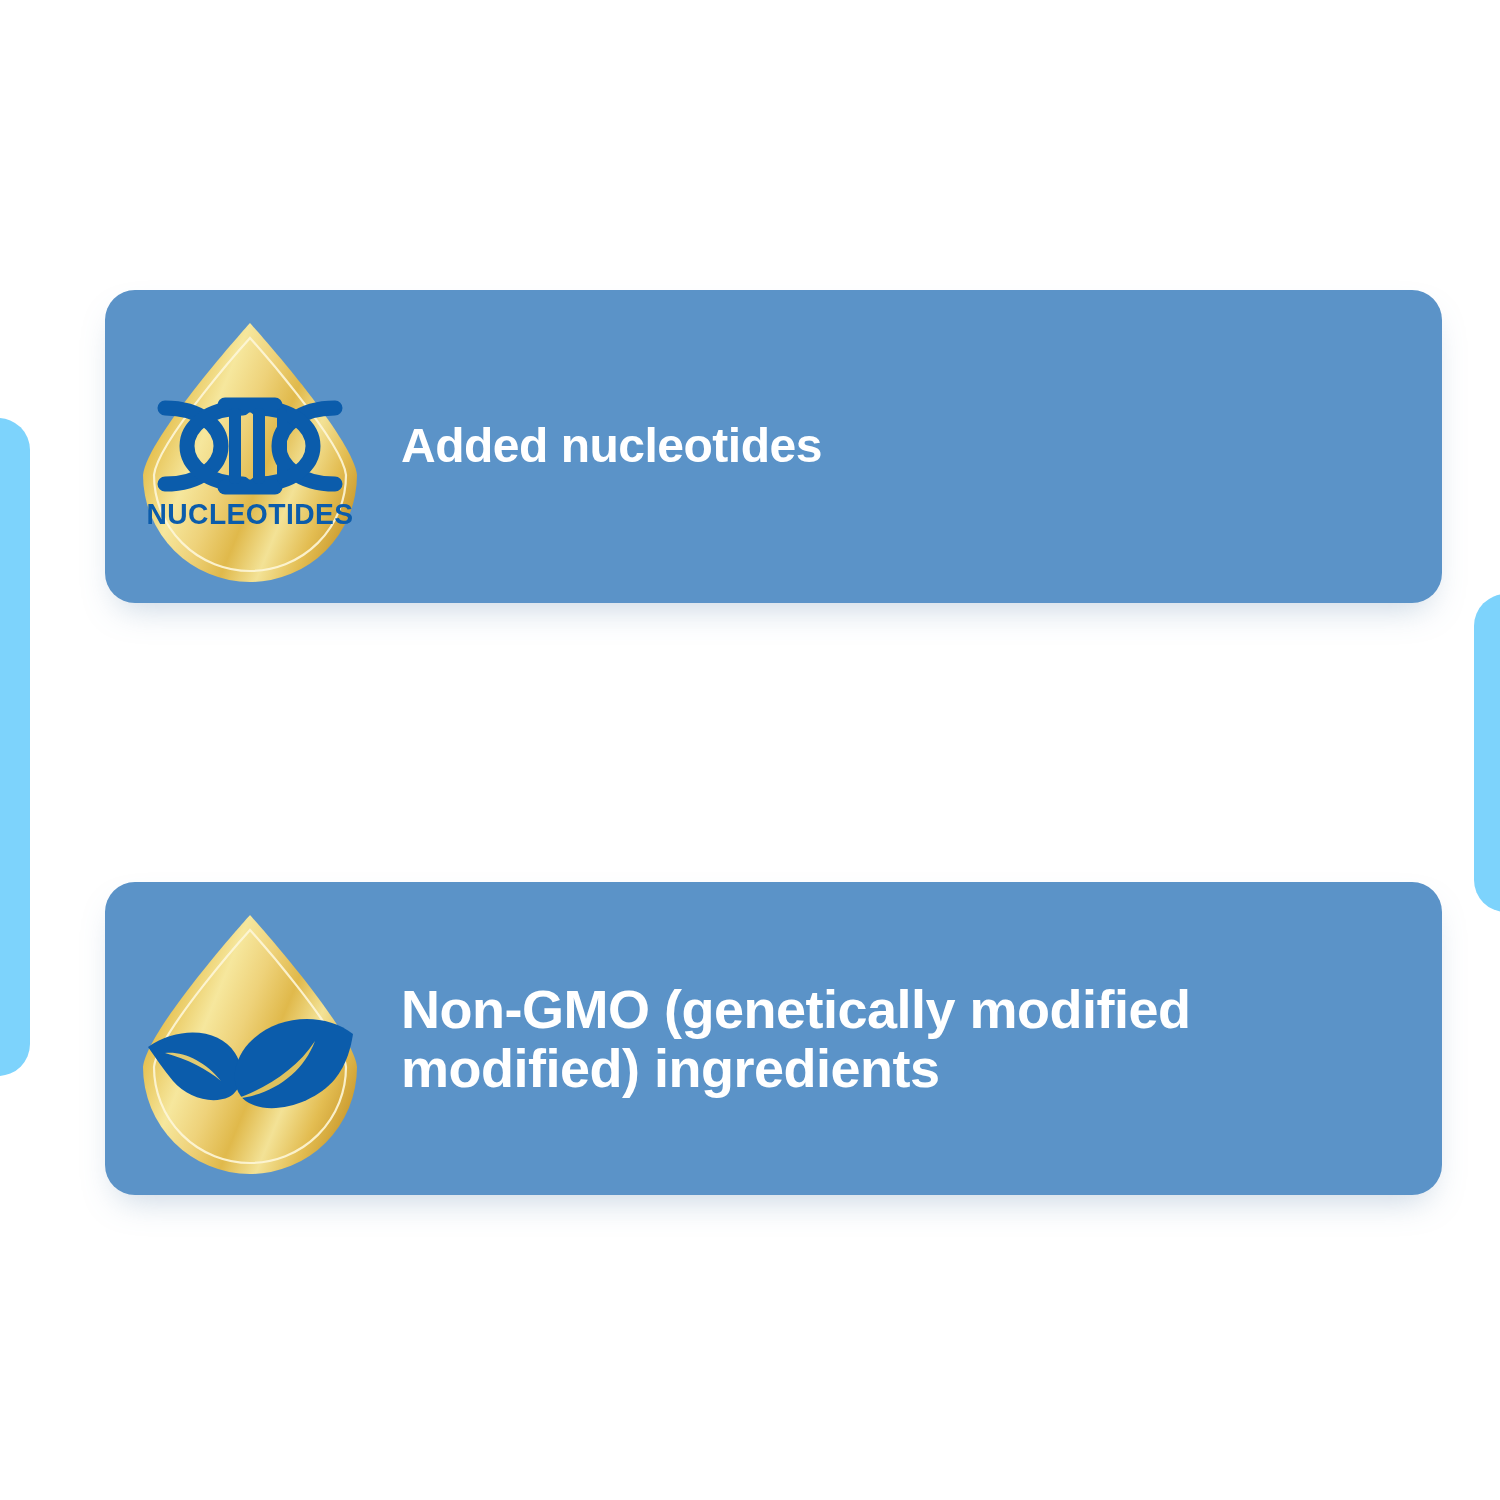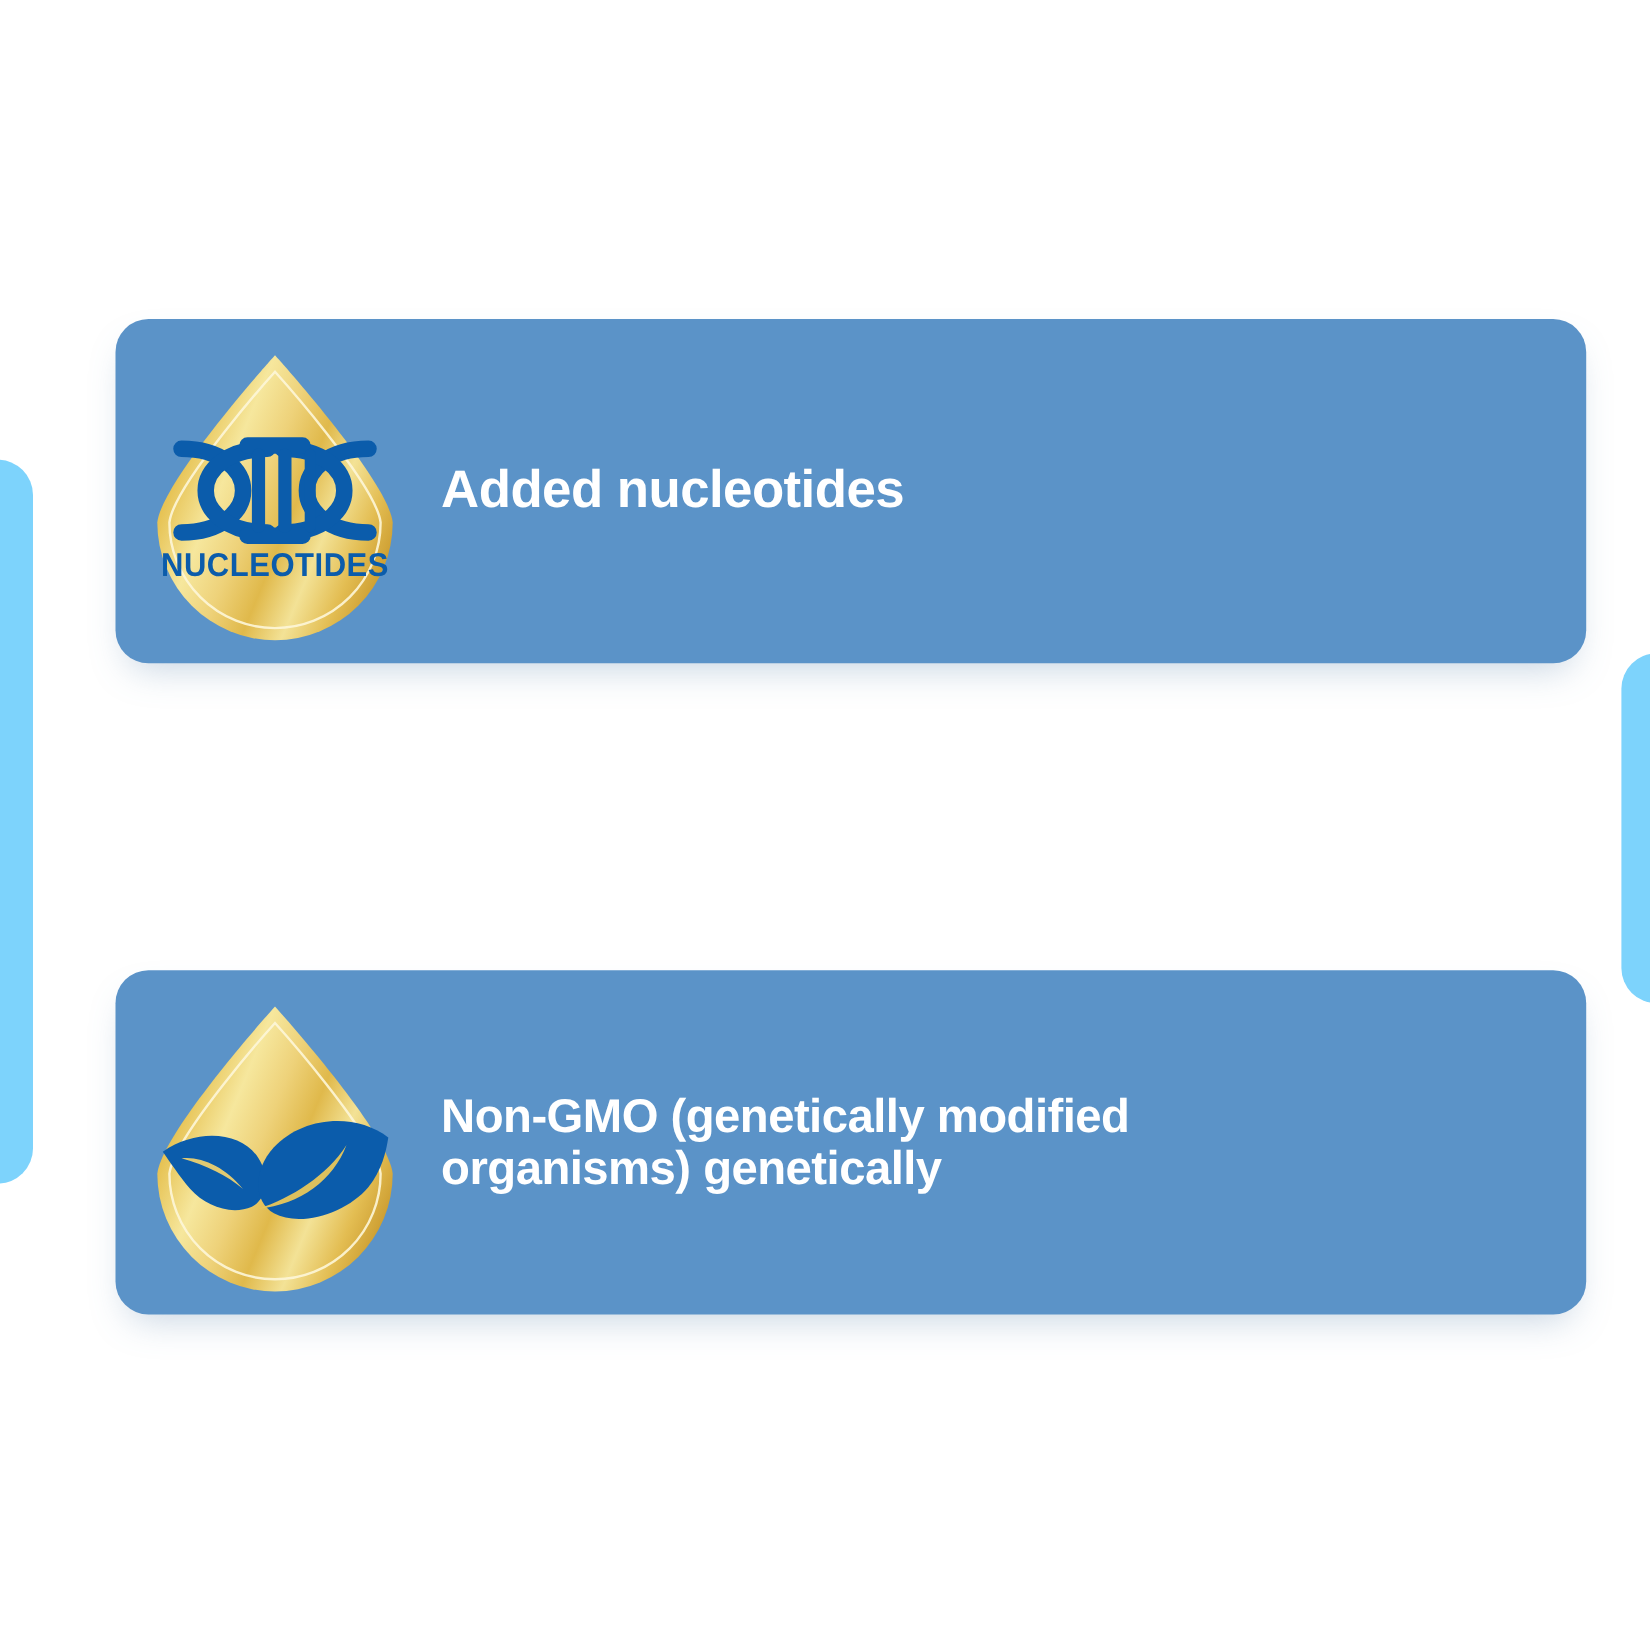--- a/index.html
+++ b/index.html
@@ -81,21 +81,21 @@
     font-weight: bold;
     letter-spacing: -0.5px;
     line-height: 1.1;
     padding-left: 26px;
     padding-right: 60px;
   }
   .card-1 .card-text {
     font-size: 48px;
   }
   .card-2 .card-text {
-    font-size: 43px;
+    font-size: 54px;
     line-height: 1.08;
   }
 </style>
 </head>
 <body>
 
 <div class="stage">
 
   <div class="peek peek-left"></div>
 
@@ -215,17 +215,17 @@
 
           <path d="M110 198
                    C140 188 172 168 190 140
                    C178 172 148 194 110 198 Z" fill="#e8c65a" opacity="0.95"></path>
         </g>
       </svg>
     </div>
 
     <div class="card-text">
       <div>Non-GMO (genetically modified</div>
-      <div>organisms) genetically</div>
+      <div>modified) ingredients</div>
     </div>
   </div>
 
 </div>
 
 </body></html>

